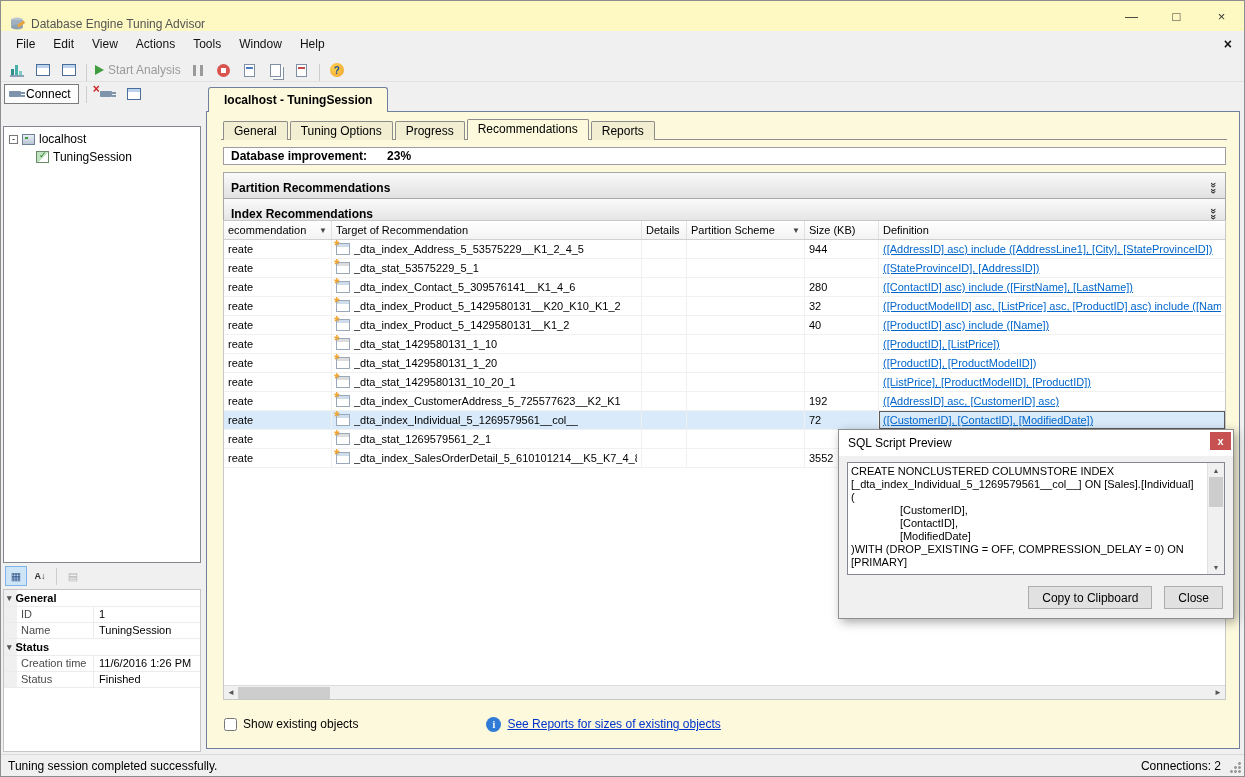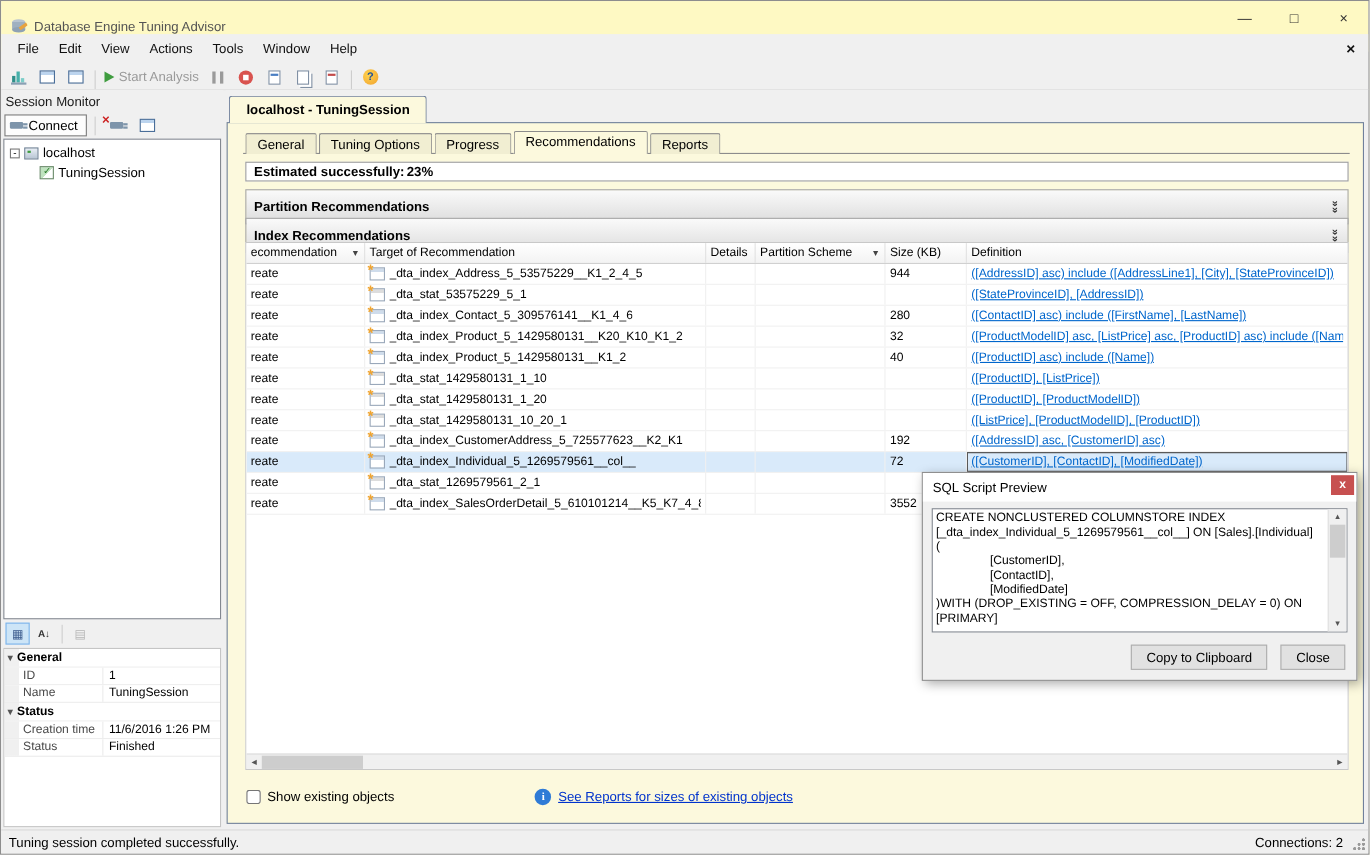--- a/index.html
+++ b/index.html
@@ -72,21 +72,21 @@
   .main{position:absolute;left:204px;top:81px;right:0;bottom:22px;background:#f0f0f0}
   .doc-tab{position:absolute;left:3px;top:5px;height:25px;padding:0 15px;background:#fcf9dd;border:1px solid #70809c;border-bottom:none;border-radius:3px 3px 0 0;display:flex;align-items:center;font-weight:bold;z-index:3}
   .tab-page{position:absolute;left:1px;top:29px;right:4px;bottom:5px;background:#fcf9dd;border:1px solid #70809c;overflow:hidden}
 
   .subtabs{position:absolute;left:16px;top:7px;height:21px;display:flex;align-items:flex-end;z-index:2}
   .subtab{height:19px;padding:2px 10px 0;border:1px solid #8c8c8c;border-bottom:none;margin-right:2px;background:#f1eed2;border-radius:2px 2px 0 0;white-space:nowrap}
   .subtab.active{height:21px;background:#fcf9dd;position:relative;z-index:3;box-shadow:0 1px 0 #fcf9dd}
   .tabline{position:absolute;left:14px;right:12px;top:27px;border-top:1px solid #8c8c8c;z-index:1}
 
   .est-bar{position:absolute;left:16px;right:13px;top:35px;height:18px;background:#fff;border:1px solid #9d9d9d;display:flex;align-items:center;padding-left:7px;font-weight:bold}
-  .est-val{margin-left:2px}
+  .est-val{margin-left:20px}
 
   .sec-hdr{position:absolute;left:16px;right:13px;height:32px;background:linear-gradient(#fafafa,#dcdcdc);border:1px solid #a8a8a8;display:flex;align-items:center;padding:0 7px;font-weight:bold}
   .sec-hdr.partition{top:60px}
   .sec-hdr.index{top:86px}
   .chevs{margin-left:auto}
   .chev{display:block;transform:rotate(90deg);font-size:10px;line-height:6px;font-weight:bold;color:#333;width:10px;text-align:center}
 
   .table-wrap{position:absolute;left:16px;right:13px;top:108px;bottom:48px;background:#fff;border:1px solid #c8c8c8;overflow:hidden;font-size:11px}
   .thead{position:absolute;left:0;right:0;top:0;height:19px;display:flex;border-bottom:1px solid #d0d0d0;background:linear-gradient(#fff,#f3f3f3)}
   .th{padding:0 4px;border-right:1px solid #e2e2e2;display:flex;align-items:center;overflow:hidden;white-space:nowrap}
@@ -203,21 +203,20 @@
     <span class="tbtn">
         <span class="ic-doc red"></span>
       </span>
     <span class="tsep"></span>
     <span class="tbtn">
         <span class="ic-help">?</span>
       </span>
   </div>
 
   <div class="left">
-    <div class="sm-title">Session Monitor</div>
     <div class="sm-toolbar">
       <span class="connect-btn">
         <span class="ic-plug"></span>
         <span>Connect</span>
       </span>
       <span class="tsep"></span>
       <span class="tbtn">
           <span class="ic-plug x"></span>
         </span>
       <span class="tbtn">
@@ -283,21 +282,21 @@
       <div class="tabline"></div>
       <div class="subtabs">
         <span class="subtab">General</span>
         <span class="subtab">Tuning Options</span>
         <span class="subtab">Progress</span>
         <span class="subtab active">Recommendations</span>
         <span class="subtab">Reports</span>
       </div>
 
       <div class="est-bar">
-        <span>Estimated successfully:</span>
+        <span>Database improvement:</span>
         <span class="est-val">23%</span>
       </div>
 
       <div class="sec-hdr partition">
         <span>Partition Recommendations</span>
         <span class="chevs">
             <span class="chev">»</span>
             <span class="chev">»</span>
           </span>
       </div>

